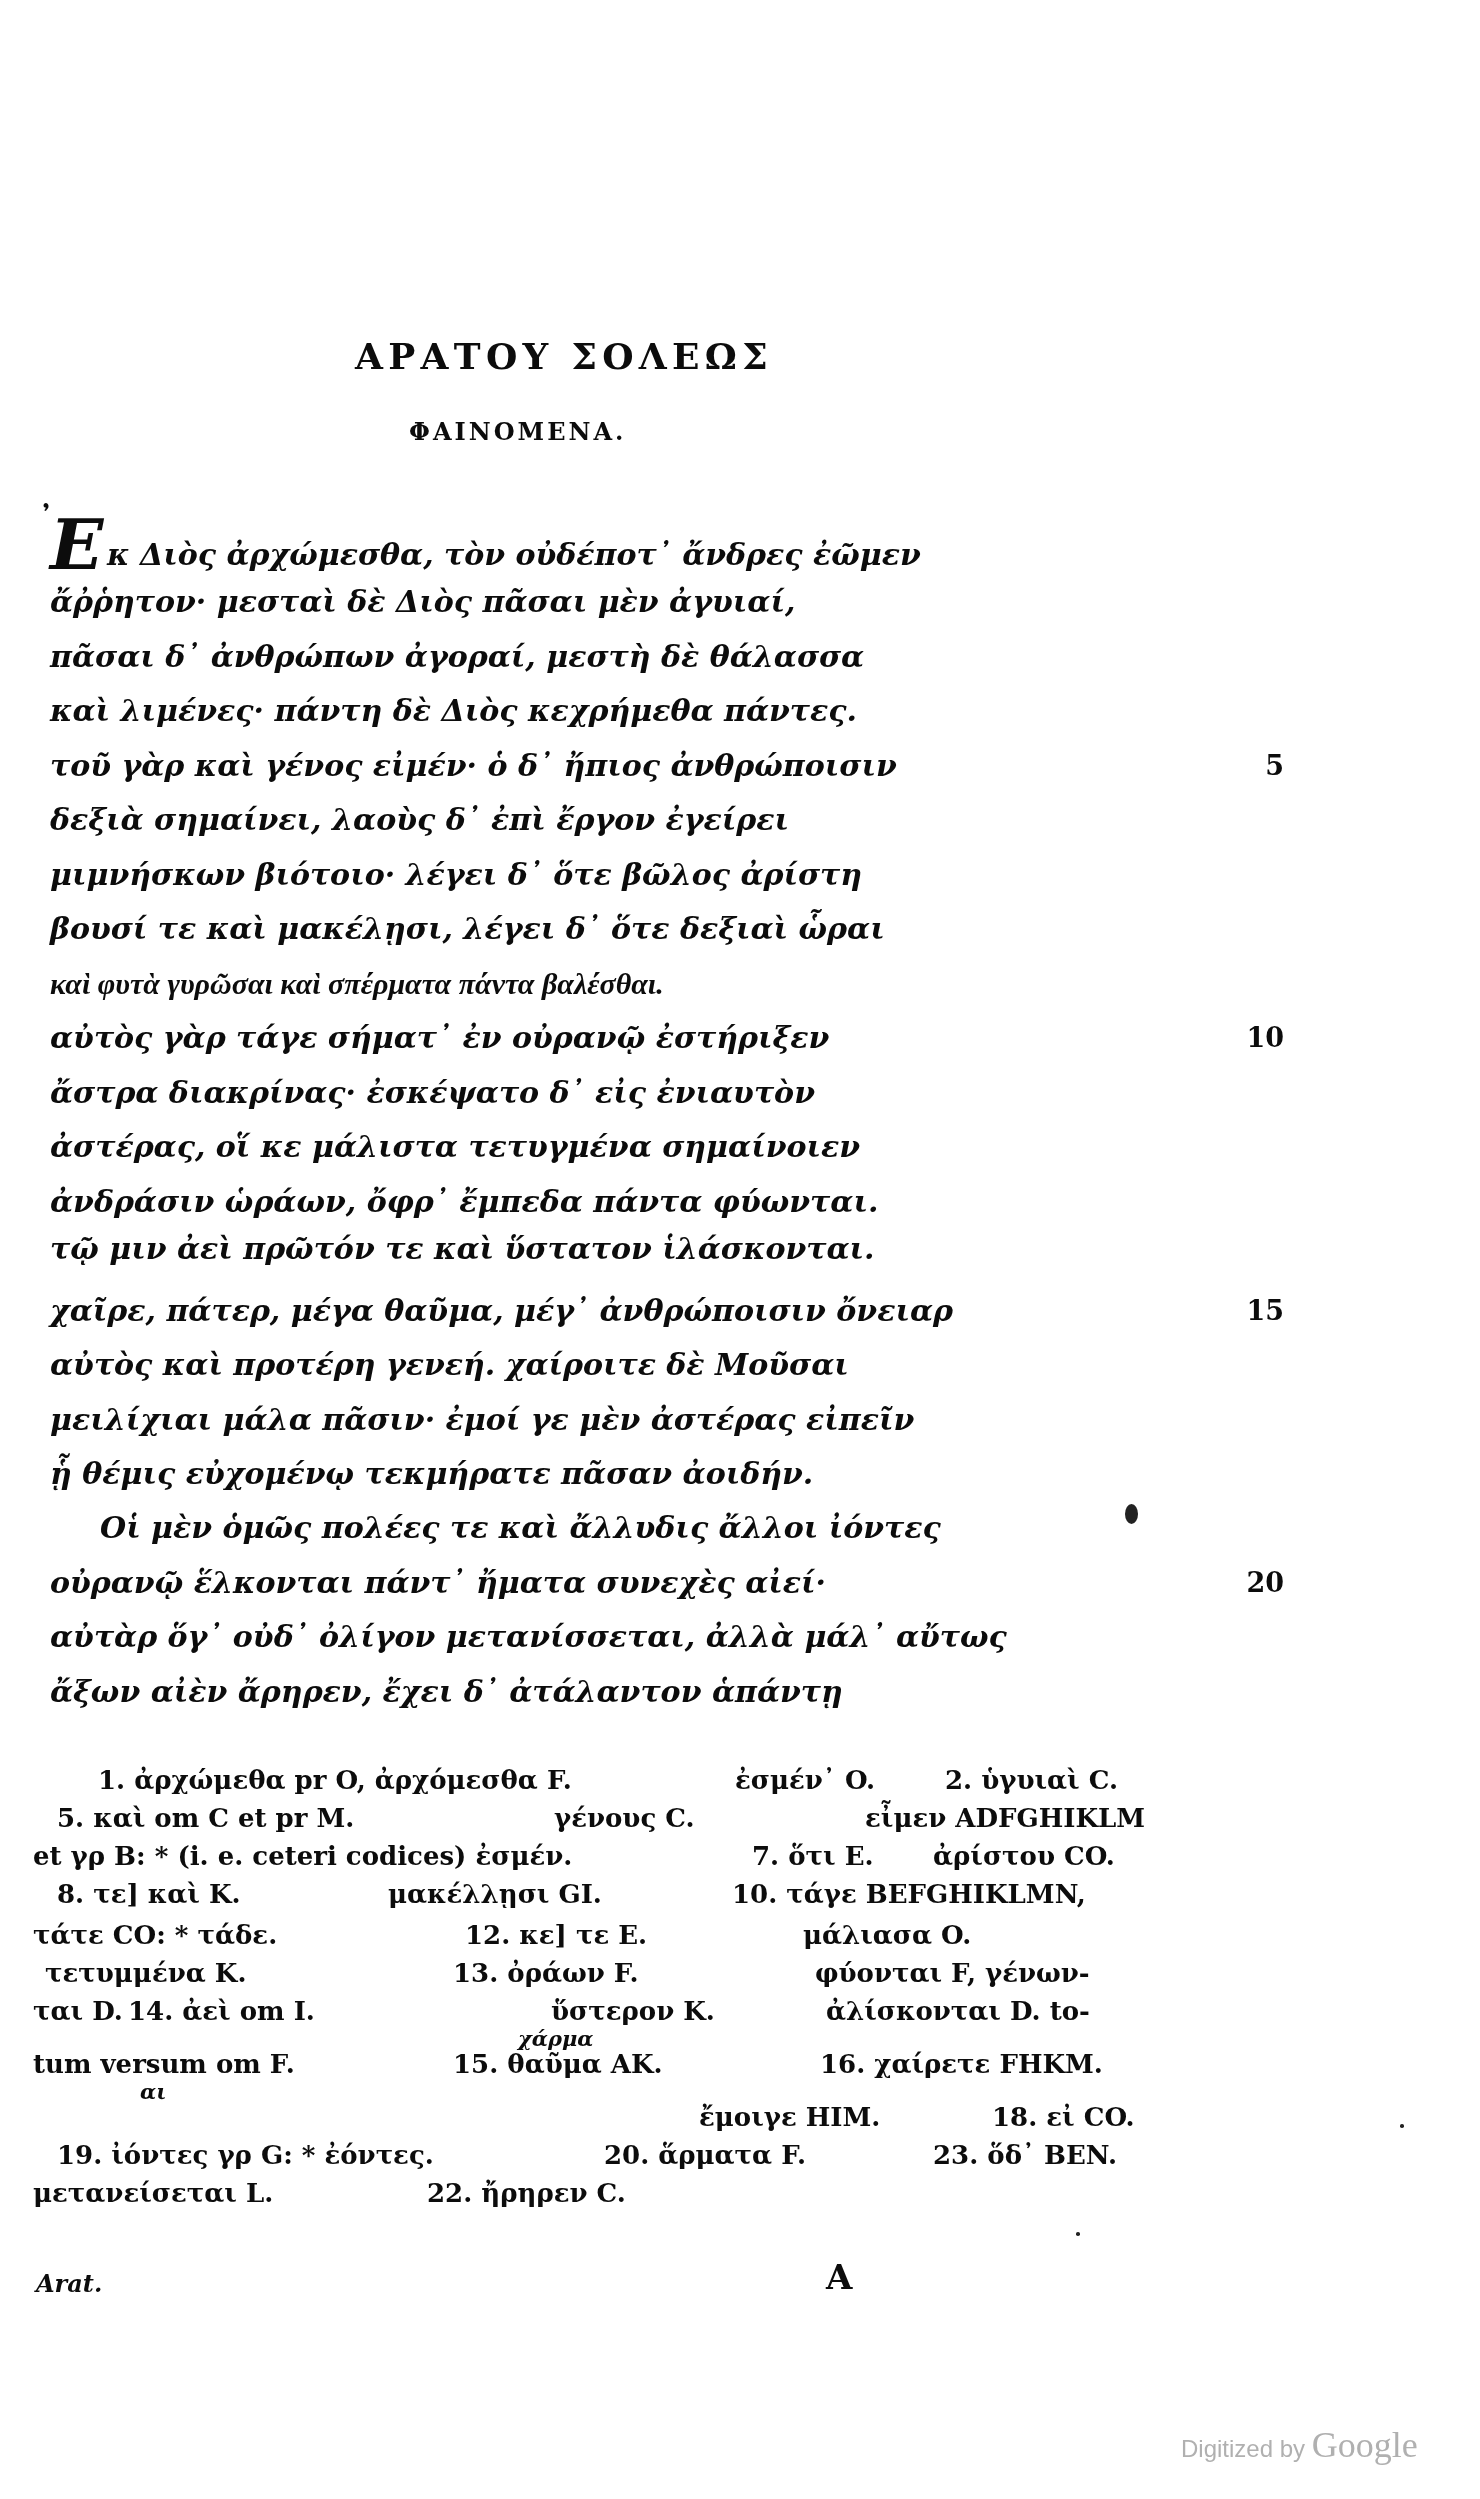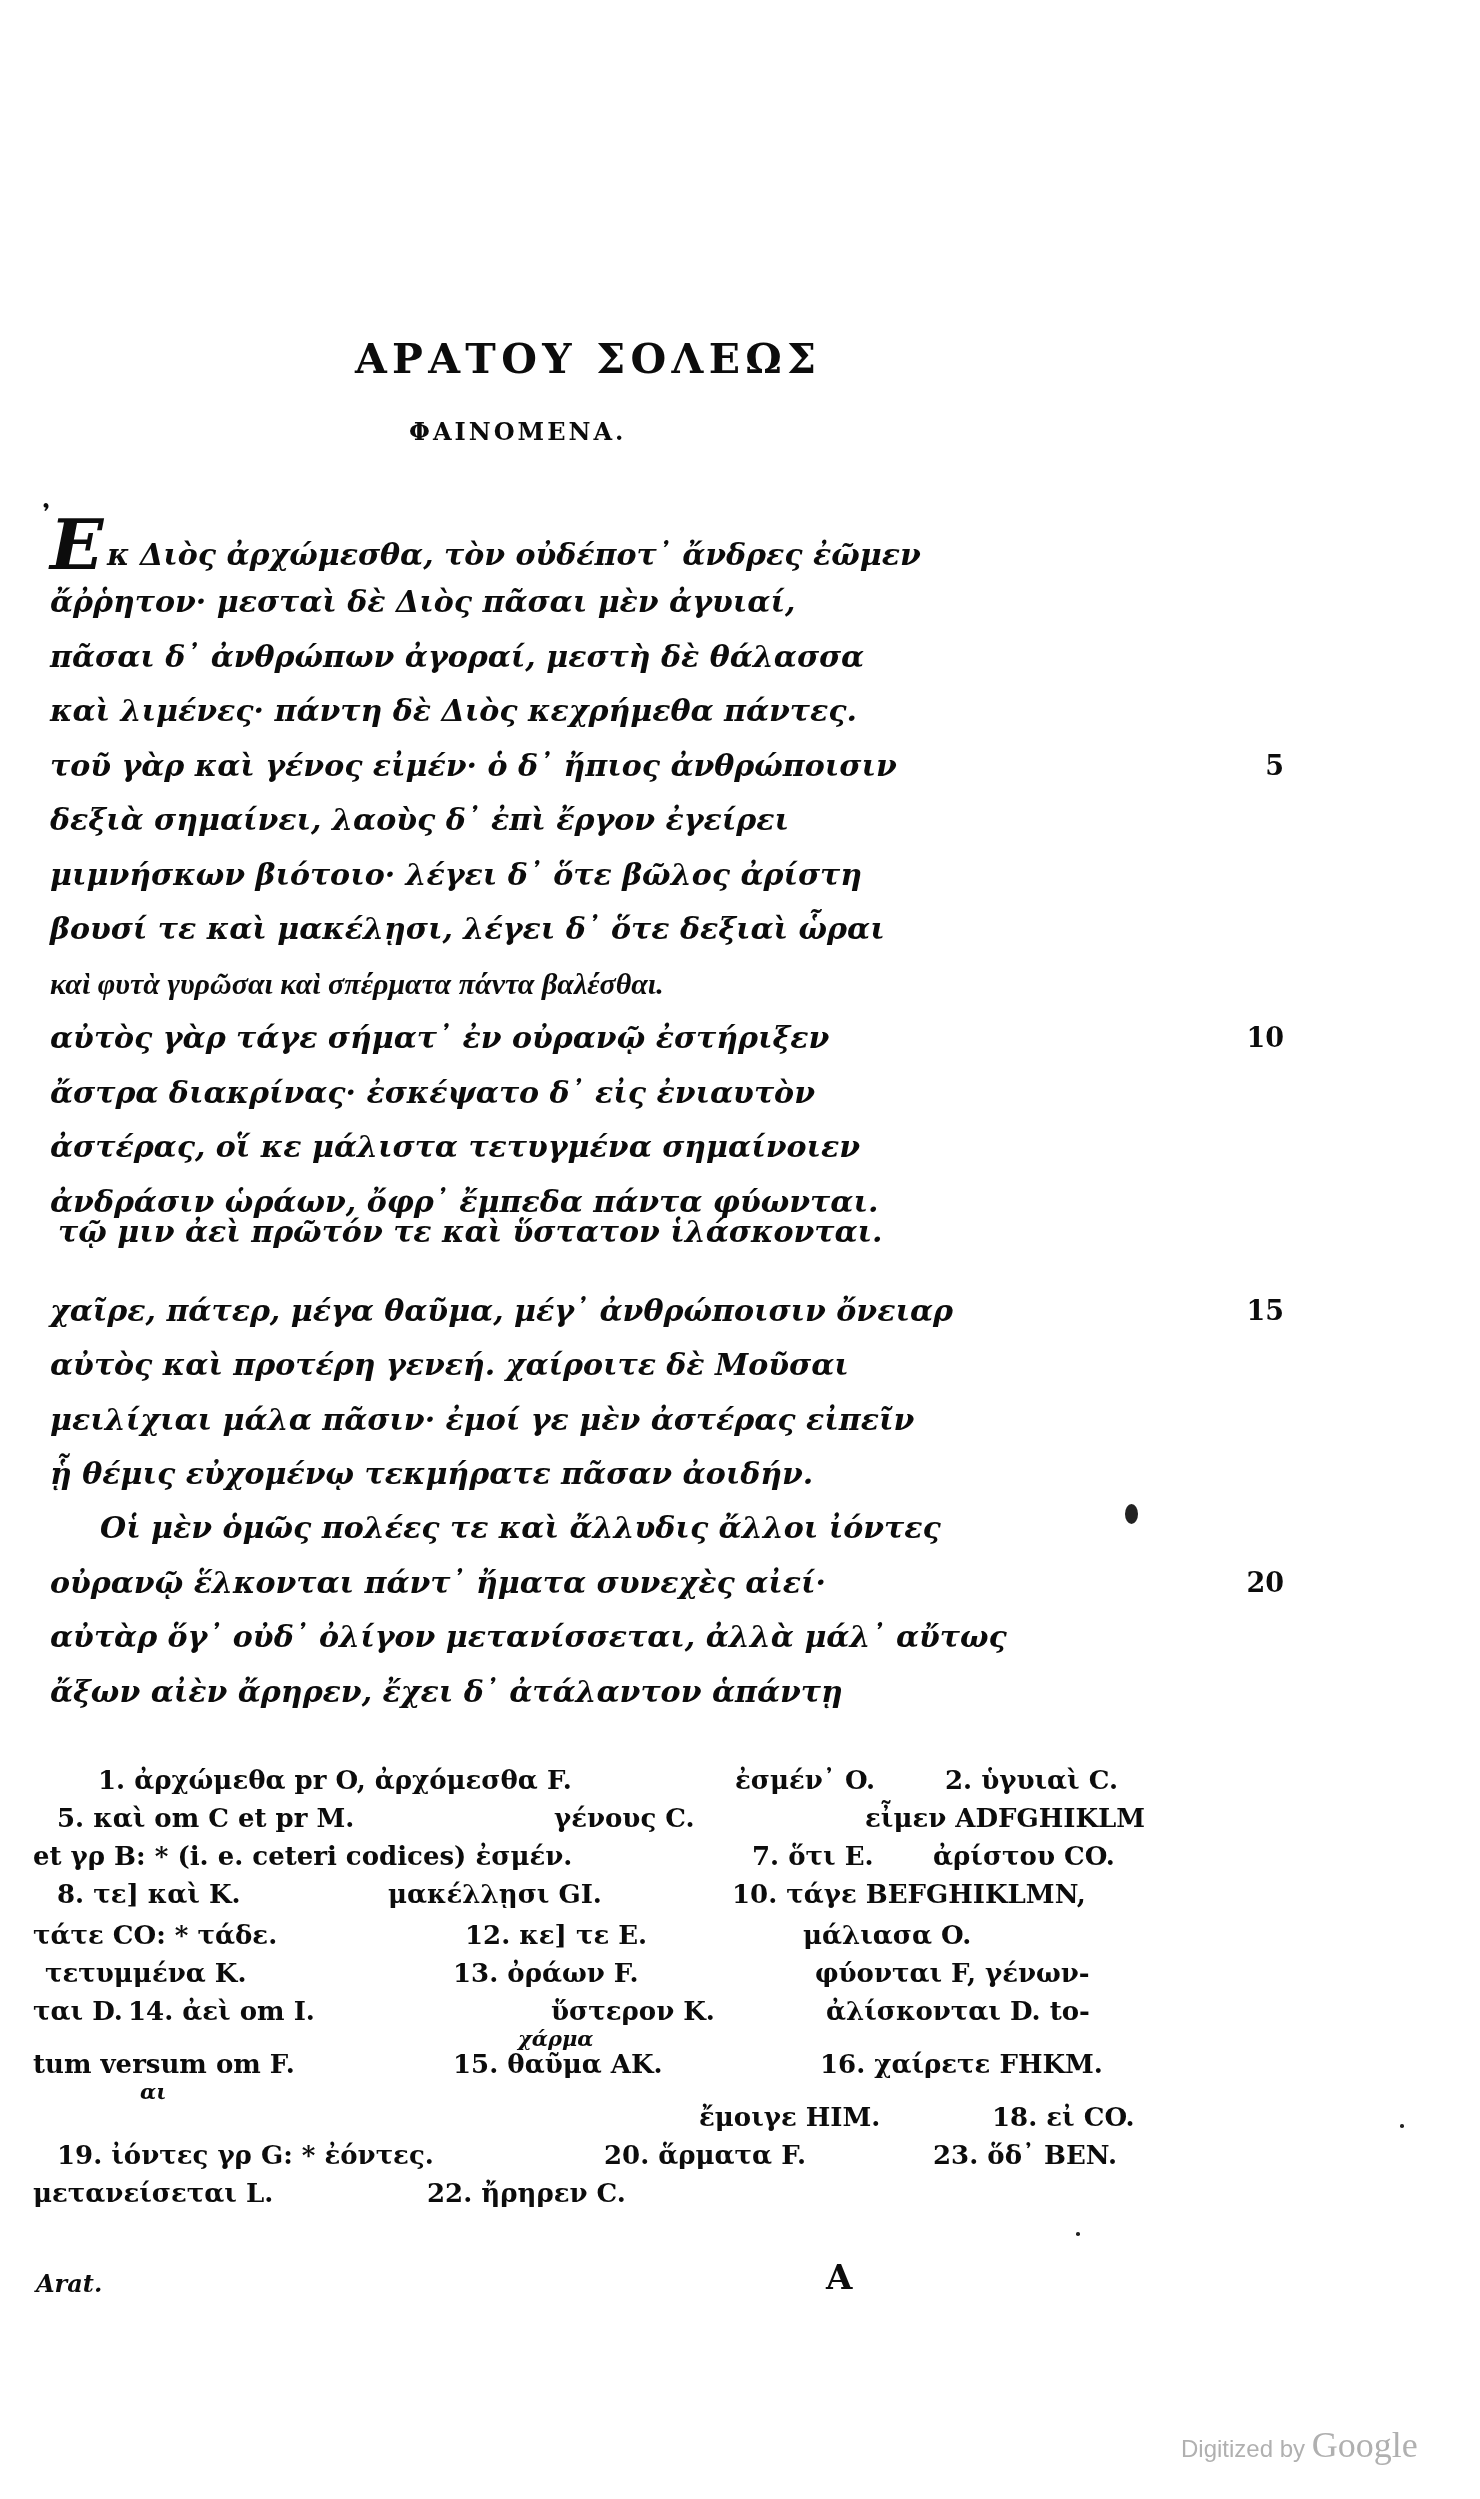--- a/index.html
+++ b/index.html
@@ -1,21 +1,21 @@
 <!DOCTYPE html>
 <html style="font-size:9.5px"><head>
 <meta charset="utf-8">
 <style>
   html, body { margin: 0; padding: 0; background: #ffffff; }
   body { width: 1480px; height: 2500px; position: relative; overflow: hidden;
          font-family: "DejaVu Serif", "Liberation Serif", serif; color: #0c0c0c; }
   .page { position: absolute; left: 0; top: 0; width: 1480px; height: 2500px; }
 
   .title { position: absolute; left: 355px; top: 335px; width: 533px; text-align: left;
-           font-size: 41px; font-weight: bold; letter-spacing: 5.3px; font-family: "DejaVu Serif", serif; }
+           font-size: 36px; font-weight: bold; letter-spacing: 5.3px; font-family: "DejaVu Serif", serif; }
   .subtitle { position: absolute; left: 409px; top: 417px; font-size: 24px; font-weight: bold;
               letter-spacing: 3px; font-family: "DejaVu Serif", serif; }
 
   .verse-block { position: absolute; left: 50px; top: 521px; width: 1125px; }
   .verse { position: absolute; left: 0; height: 54px; white-space: nowrap;
            font-family: "DejaVu Serif", serif; font-style: italic; font-weight: bold;
            font-size: 30px; line-height: 54px; }
   .verse.indent { padding-left: 50px; }
   .dropcap { font-size: 70px; font-weight: bold; font-style: italic; line-height: 47px;
              display: inline-block; margin-right: 3.6px; vertical-align: -3.6px; }
@@ -56,21 +56,21 @@
       <div class="line-number" style="top: 218px;">5</div>
       <div class="verse" style="top: 272px;"><span>δεξιὰ σημαίνει, λαοὺς δ᾿ ἐπὶ ἔργον ἐγείρει</span></div>
       <div class="verse" style="top: 327px;"><span>μιμνήσκων βιότοιο· λέγει δ᾿ ὅτε βῶλος ἀρίστη</span></div>
       <div class="verse" style="top: 381px;"><span>βουσί τε καὶ μακέλῃσι, λέγει δ᾿ ὅτε δεξιαὶ ὧραι</span></div>
       <div class="verse" style="top: 436px; font-family: Liberation Serif, serif;"><span>καὶ φυτὰ γυρῶσαι καὶ σπέρματα πάντα βαλέσθαι.</span></div>
       <div class="verse" style="top: 490px;"><span>αὐτὸς γὰρ τάγε σήματ᾿ ἐν οὐρανῷ ἐστήριξεν</span></div>
       <div class="line-number" style="top: 490px;">10</div>
       <div class="verse" style="top: 545px;"><span>ἄστρα διακρίνας· ἐσκέψατο δ᾿ εἰς ἐνιαυτὸν</span></div>
       <div class="verse" style="top: 599px;"><span>ἀστέρας, οἵ κε μάλιστα τετυγμένα σημαίνοιεν</span></div>
       <div class="verse" style="top: 654px;"><span>ἀνδράσιν ὡράων, ὄφρ᾿ ἔμπεδα πάντα φύωνται.</span></div>
-      <div class="verse" style="top: 684px; margin-left: 8px;"><span>τῷ μιν ἀεὶ πρῶτόν τε καὶ ὕστατον ἱλάσκονται.</span></div>
+      <div class="verse" style="top: 701px;"><span>τῷ μιν ἀεὶ πρῶτόν τε καὶ ὕστατον ἱλάσκονται.</span></div>
       <div class="verse" style="top: 763px;"><span>χαῖρε, πάτερ, μέγα θαῦμα, μέγ᾿ ἀνθρώποισιν ὄνειαρ</span></div>
       <div class="line-number" style="top: 763px;">15</div>
       <div class="verse" style="top: 817px;"><span>αὐτὸς καὶ προτέρη γενεή. χαίροιτε δὲ Μοῦσαι</span></div>
       <div class="verse" style="top: 872px;"><span>μειλίχιαι μάλα πᾶσιν· ἐμοί γε μὲν ἀστέρας εἰπεῖν</span></div>
       <div class="verse" style="top: 926px;"><span>ᾗ θέμις εὐχομένῳ τεκμήρατε πᾶσαν ἀοιδήν.</span></div>
       <div class="verse indent" style="top: 980px;"><span>Οἱ μὲν ὁμῶς πολέες τε καὶ ἄλλυδις ἄλλοι ἰόντες</span></div>
       <div class="verse" style="top: 1035px;"><span>οὐρανῷ ἕλκονται πάντ᾿ ἤματα συνεχὲς αἰεί·</span></div>
       <div class="line-number" style="top: 1035px;">20</div>
       <div class="verse" style="top: 1089px;"><span>αὐτὰρ ὅγ᾿ οὐδ᾿ ὀλίγον μετανίσσεται, ἀλλὰ μάλ᾿ αὔτως</span></div>
       <div class="verse" style="top: 1144px;"><span>ἄξων αἰὲν ἄρηρεν, ἔχει δ᾿ ἀτάλαντον ἁπάντῃ</span></div>

